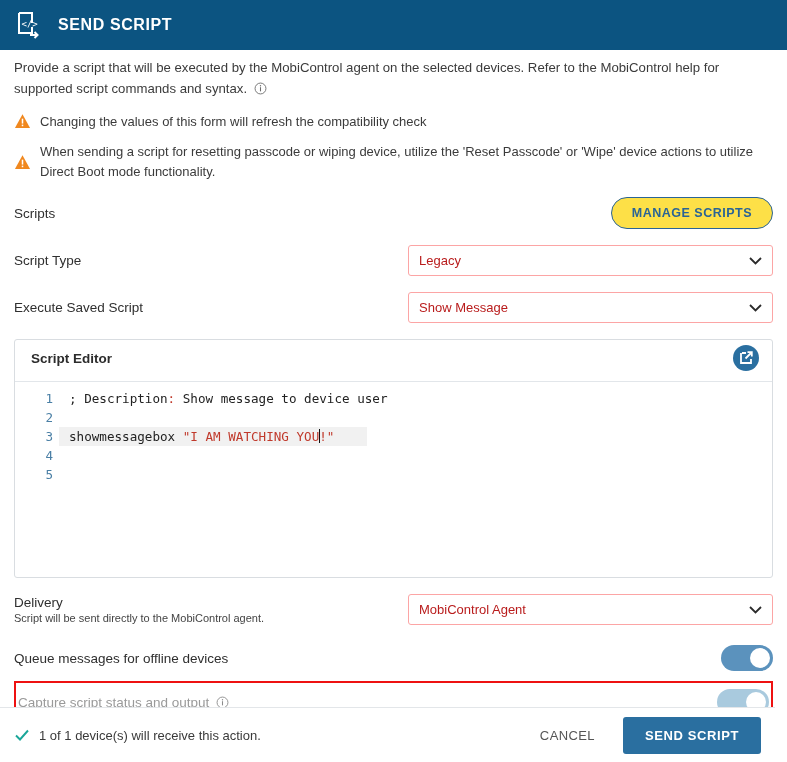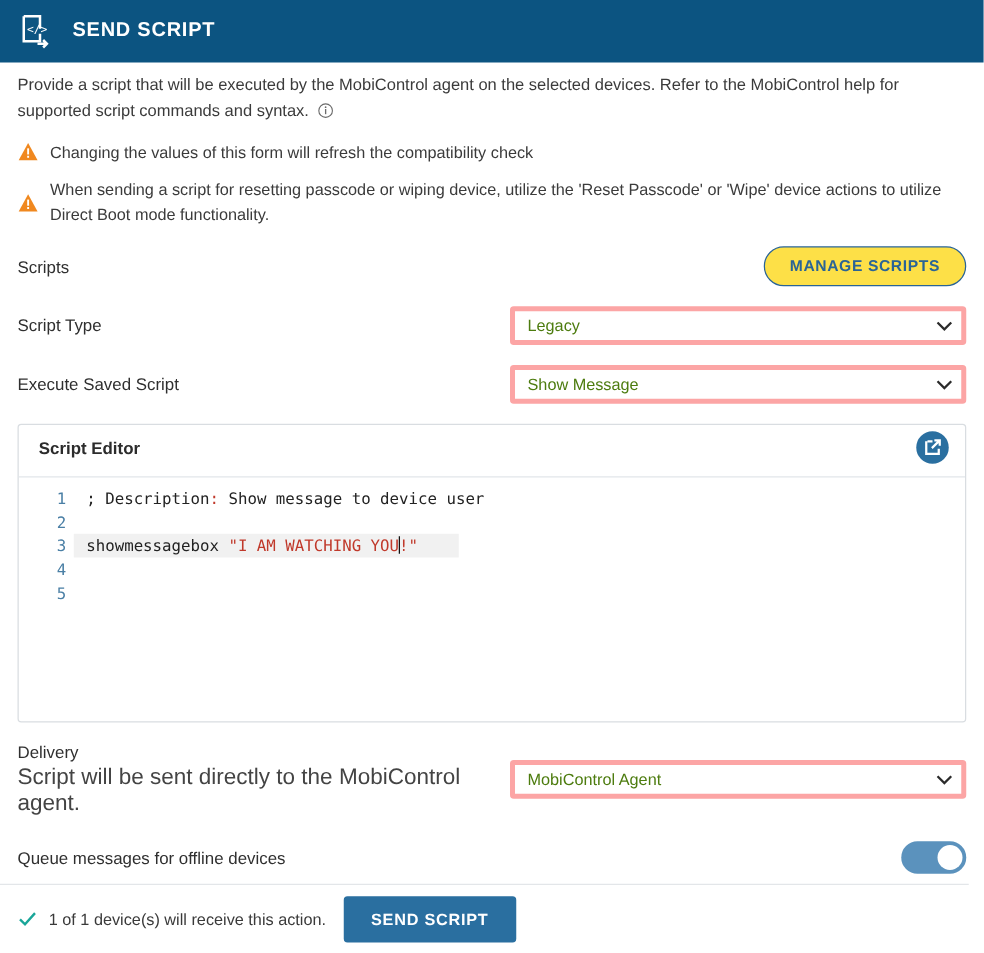--- a/index.html
+++ b/index.html
@@ -65,21 +65,21 @@
     min-height: 30px;
   }
   .row-label {
     font-size: 13.5px;
     color: #2f2f2f;
     width: 380px;
     flex: none;
   }
   .row-label .sub {
     display: block;
-    font-size: 18px;
+    font-size: 11px;
     color: #444;
     margin-top: 2px;
   }
 
   .btn-manage {
     margin-left: auto;
     border: 1px solid #2a6496;
     border-radius: 18px;
     background: #fde047;
     color: #2a6496;
@@ -92,25 +92,25 @@
   }
 
   .select-wrap {
     position: relative;
     width: 365px;
     margin-left: auto;
   }
   .select-box {
     width: 100%;
     height: 31px;
-    border: 4px solid #fca5a5;
+    border: 1px solid #fca5a5;
     border-radius: 3px;
     background: #fff;
     font-size: 13px;
-    color: #4d7c0f;
+    color: #b91c1c;
     padding: 0 32px 0 10px;
     display: flex;
     align-items: center;
     cursor: pointer;
   }
   .chevron {
     position: absolute;
     right: 11px;
     top: 50%;
     transform: translateY(-50%);
@@ -374,16 +374,17 @@
       </div>
     </div>
 
   </div>
 
   <div class="footer">
     <svg class="check-icon" viewBox="0 0 16 16">
       <path d="M2 8.5 L6 12.5 L14 3.5" fill="none" stroke="#1aa699" stroke-width="1.9"></path>
     </svg>
     <div class="footer-status">1 of 1 device(s) will receive this action.</div>
+    <button class="btn-cancel">CANCEL</button>
     <button class="btn-send">SEND SCRIPT</button>
   </div>
 
 </div>
 
 </body></html>

